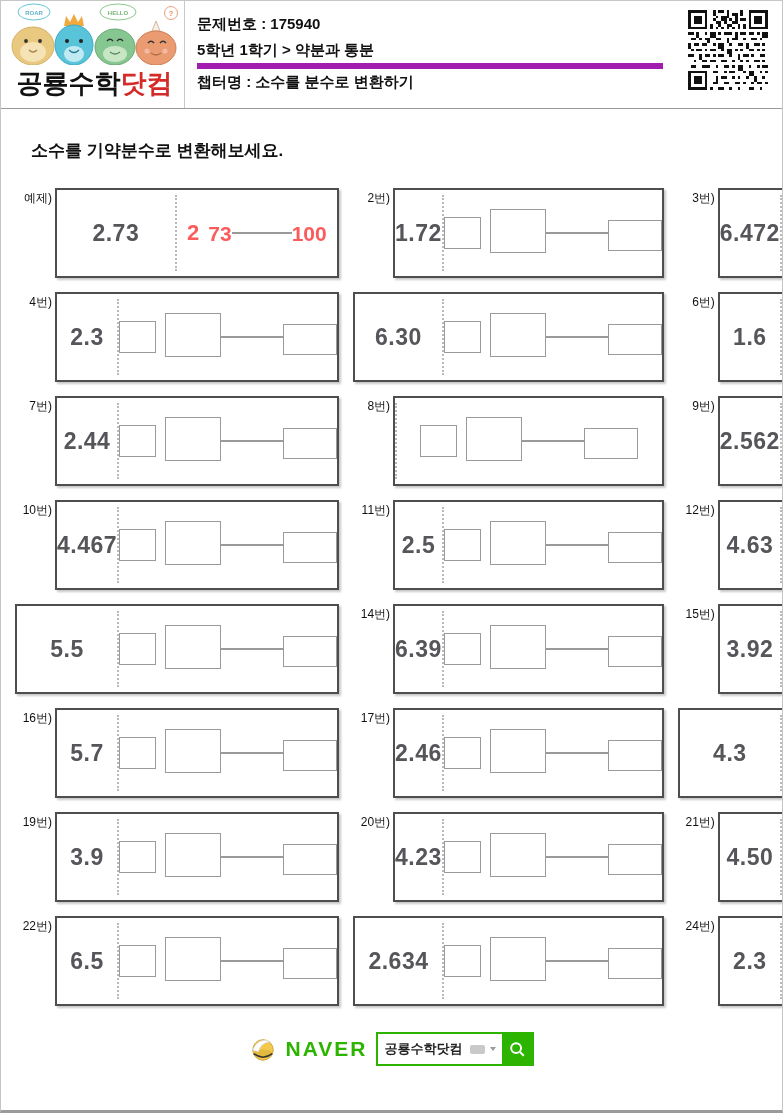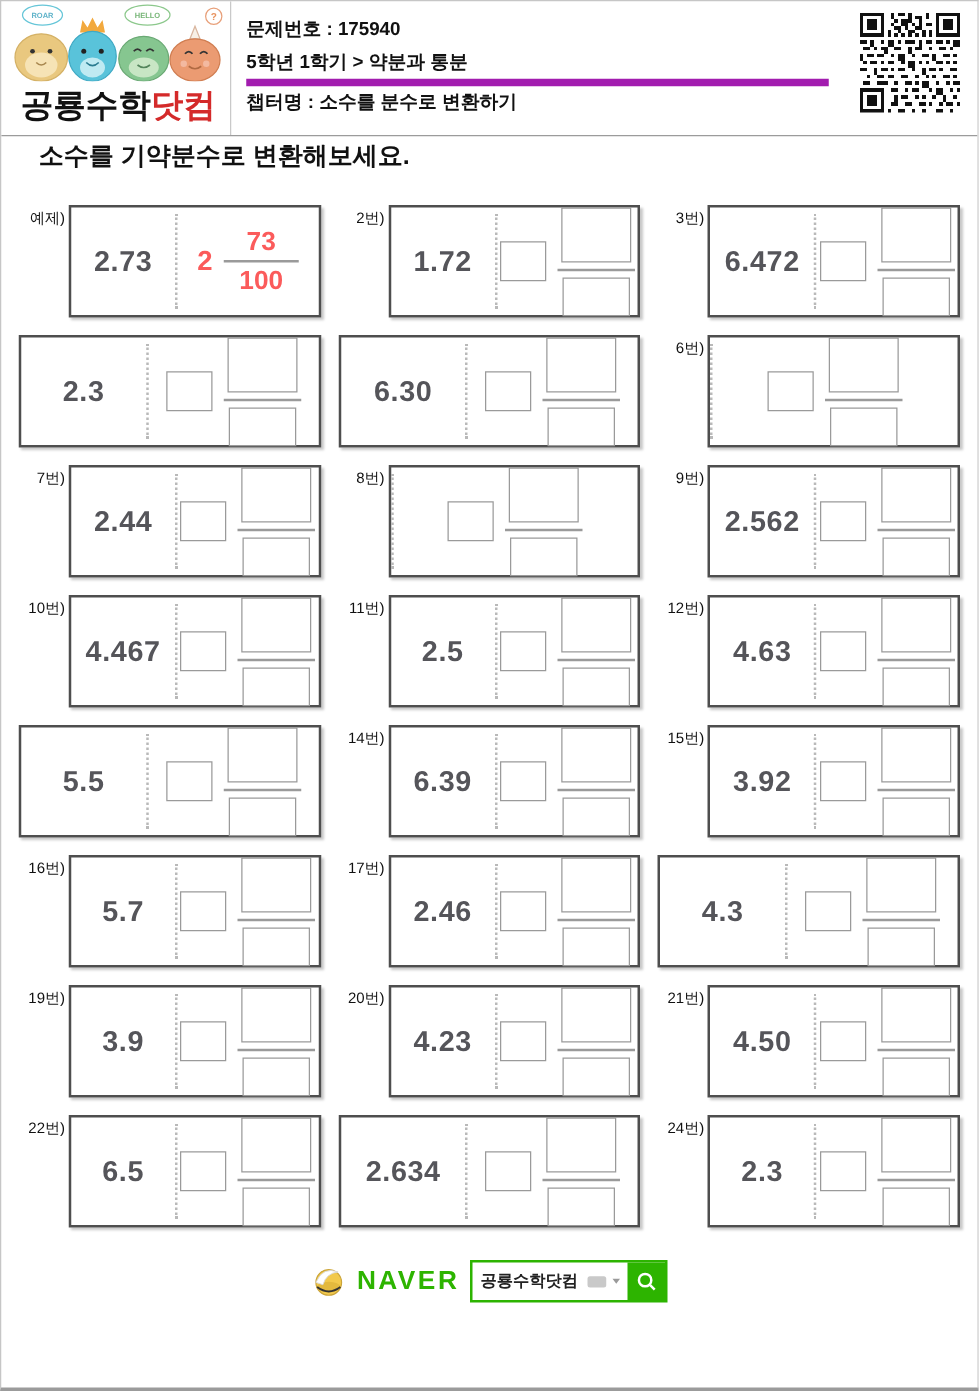--- a/index.html
+++ b/index.html
@@ -12,35 +12,35 @@
   .logo-block { position:absolute; left:5px; top:2px; width:177px; text-align:center; }
   .logo-text { font-size:26px; font-weight:bold; letter-spacing:0px; margin-top:-3px; color:#111; }
   .logo-red { color:#d42a2a; }
   .hdr-vdiv { position:absolute; left:183px; top:0; bottom:0; width:1px; background:#c9c9c9; }
   .info-block { position:absolute; left:196px; top:10px; width:466px; color:#111; }
   .info-row { height:26px; line-height:26px; font-size:15px; font-weight:bold; white-space:nowrap; }
   .info-row.mid { border-bottom:6px solid #a21caf; }
   .qr { position:absolute; right:14px; top:9px; width:80px; height:80px; }
 
   
-  .instruction { margin:2px 0 0 30px; font-size:20px; font-weight:bold; color:#111; }
+  .instruction { margin:30px 0 0 30px; font-size:17px; font-weight:bold; color:#111; }
 
   
   .grid { display:grid; grid-template-columns:repeat(3,1fr); column-gap:12px; row-gap:17px;
           margin:26px 14px 0 14px;gap:14px; }
   .cell { display:flex; }
   .cell-label { width:37px; text-align:right; padding:2px 3px 0 0; font-size:12px; color:#111; white-space:nowrap; }
   .pbox { flex:1; height:90px; background:#fff; border:2px solid #4e4e4e;
           box-shadow:2px 2px 2px rgba(0,0,0,0.22); display:flex; box-sizing:border-box; }
   .dec-area { width:42%; display:flex; align-items:center; justify-content:center; }
   .dec { font-size:23px; font-weight:bold; color:#55555a; letter-spacing:0.5px; }
   .vdots { width:0; border-left:2px dotted #b9b9b9; margin:5px 0; }
   .ans-area { flex:1; display:flex; align-items:center; justify-content:center; gap:9px; }
   .whole-box { width:35px; height:30px; border:1px solid #9a9a9a; background:#fff; }
-  .frac { display:flex; flex-direction:column; align-items:center; }
+  .frac { display:flex; flex-direction:row; align-items:center; }
   .num-box { width:54px; height:42px; border:1px solid #9a9a9a; margin-bottom:5px; }
   .frac-line { width:62px; height:2px; background:#9a9a9a; }
   .den-box { width:52px; height:29px; border:1px solid #9a9a9a; margin-top:5px; }
 
   
   .ex-whole { font-size:22px; font-weight:bold; color:#fb5b5b; }
   .ex-num,.ex-den { font-size:21px; font-weight:bold; color:#fb5b5b; line-height:1; padding:4px 0; }
   .ex-line { width:60px; height:2px; background:#9a9a9a; }
 
   
@@ -307,20 +307,21 @@
         <div class="frac">
           <div class="num-box"></div>
           <div class="frac-line"></div>
           <div class="den-box"></div>
         </div>
       </div>
     </div>
   </div>
 
   <div class="cell">
+    <div class="cell-label">4번)</div>
     <div class="pbox">
       <div class="dec-area">
             <span class="dec">2.3</span>
           </div>
       <div class="vdots"></div>
       <div class="ans-area">
         <div class="whole-box"></div>
         <div class="frac">
           <div class="num-box"></div>
           <div class="frac-line"></div>
@@ -343,20 +344,23 @@
           <div class="frac-line"></div>
           <div class="den-box"></div>
         </div>
       </div>
     </div>
   </div>
 
   <div class="cell">
     <div class="cell-label">6번)</div>
     <div class="pbox">
+      <div class="dec-area">
+            <span class="dec">1.6</span>
+          </div>
       <div class="vdots"></div>
       <div class="ans-area">
         <div class="whole-box"></div>
         <div class="frac">
           <div class="num-box"></div>
           <div class="frac-line"></div>
           <div class="den-box"></div>
         </div>
       </div>
     </div>

